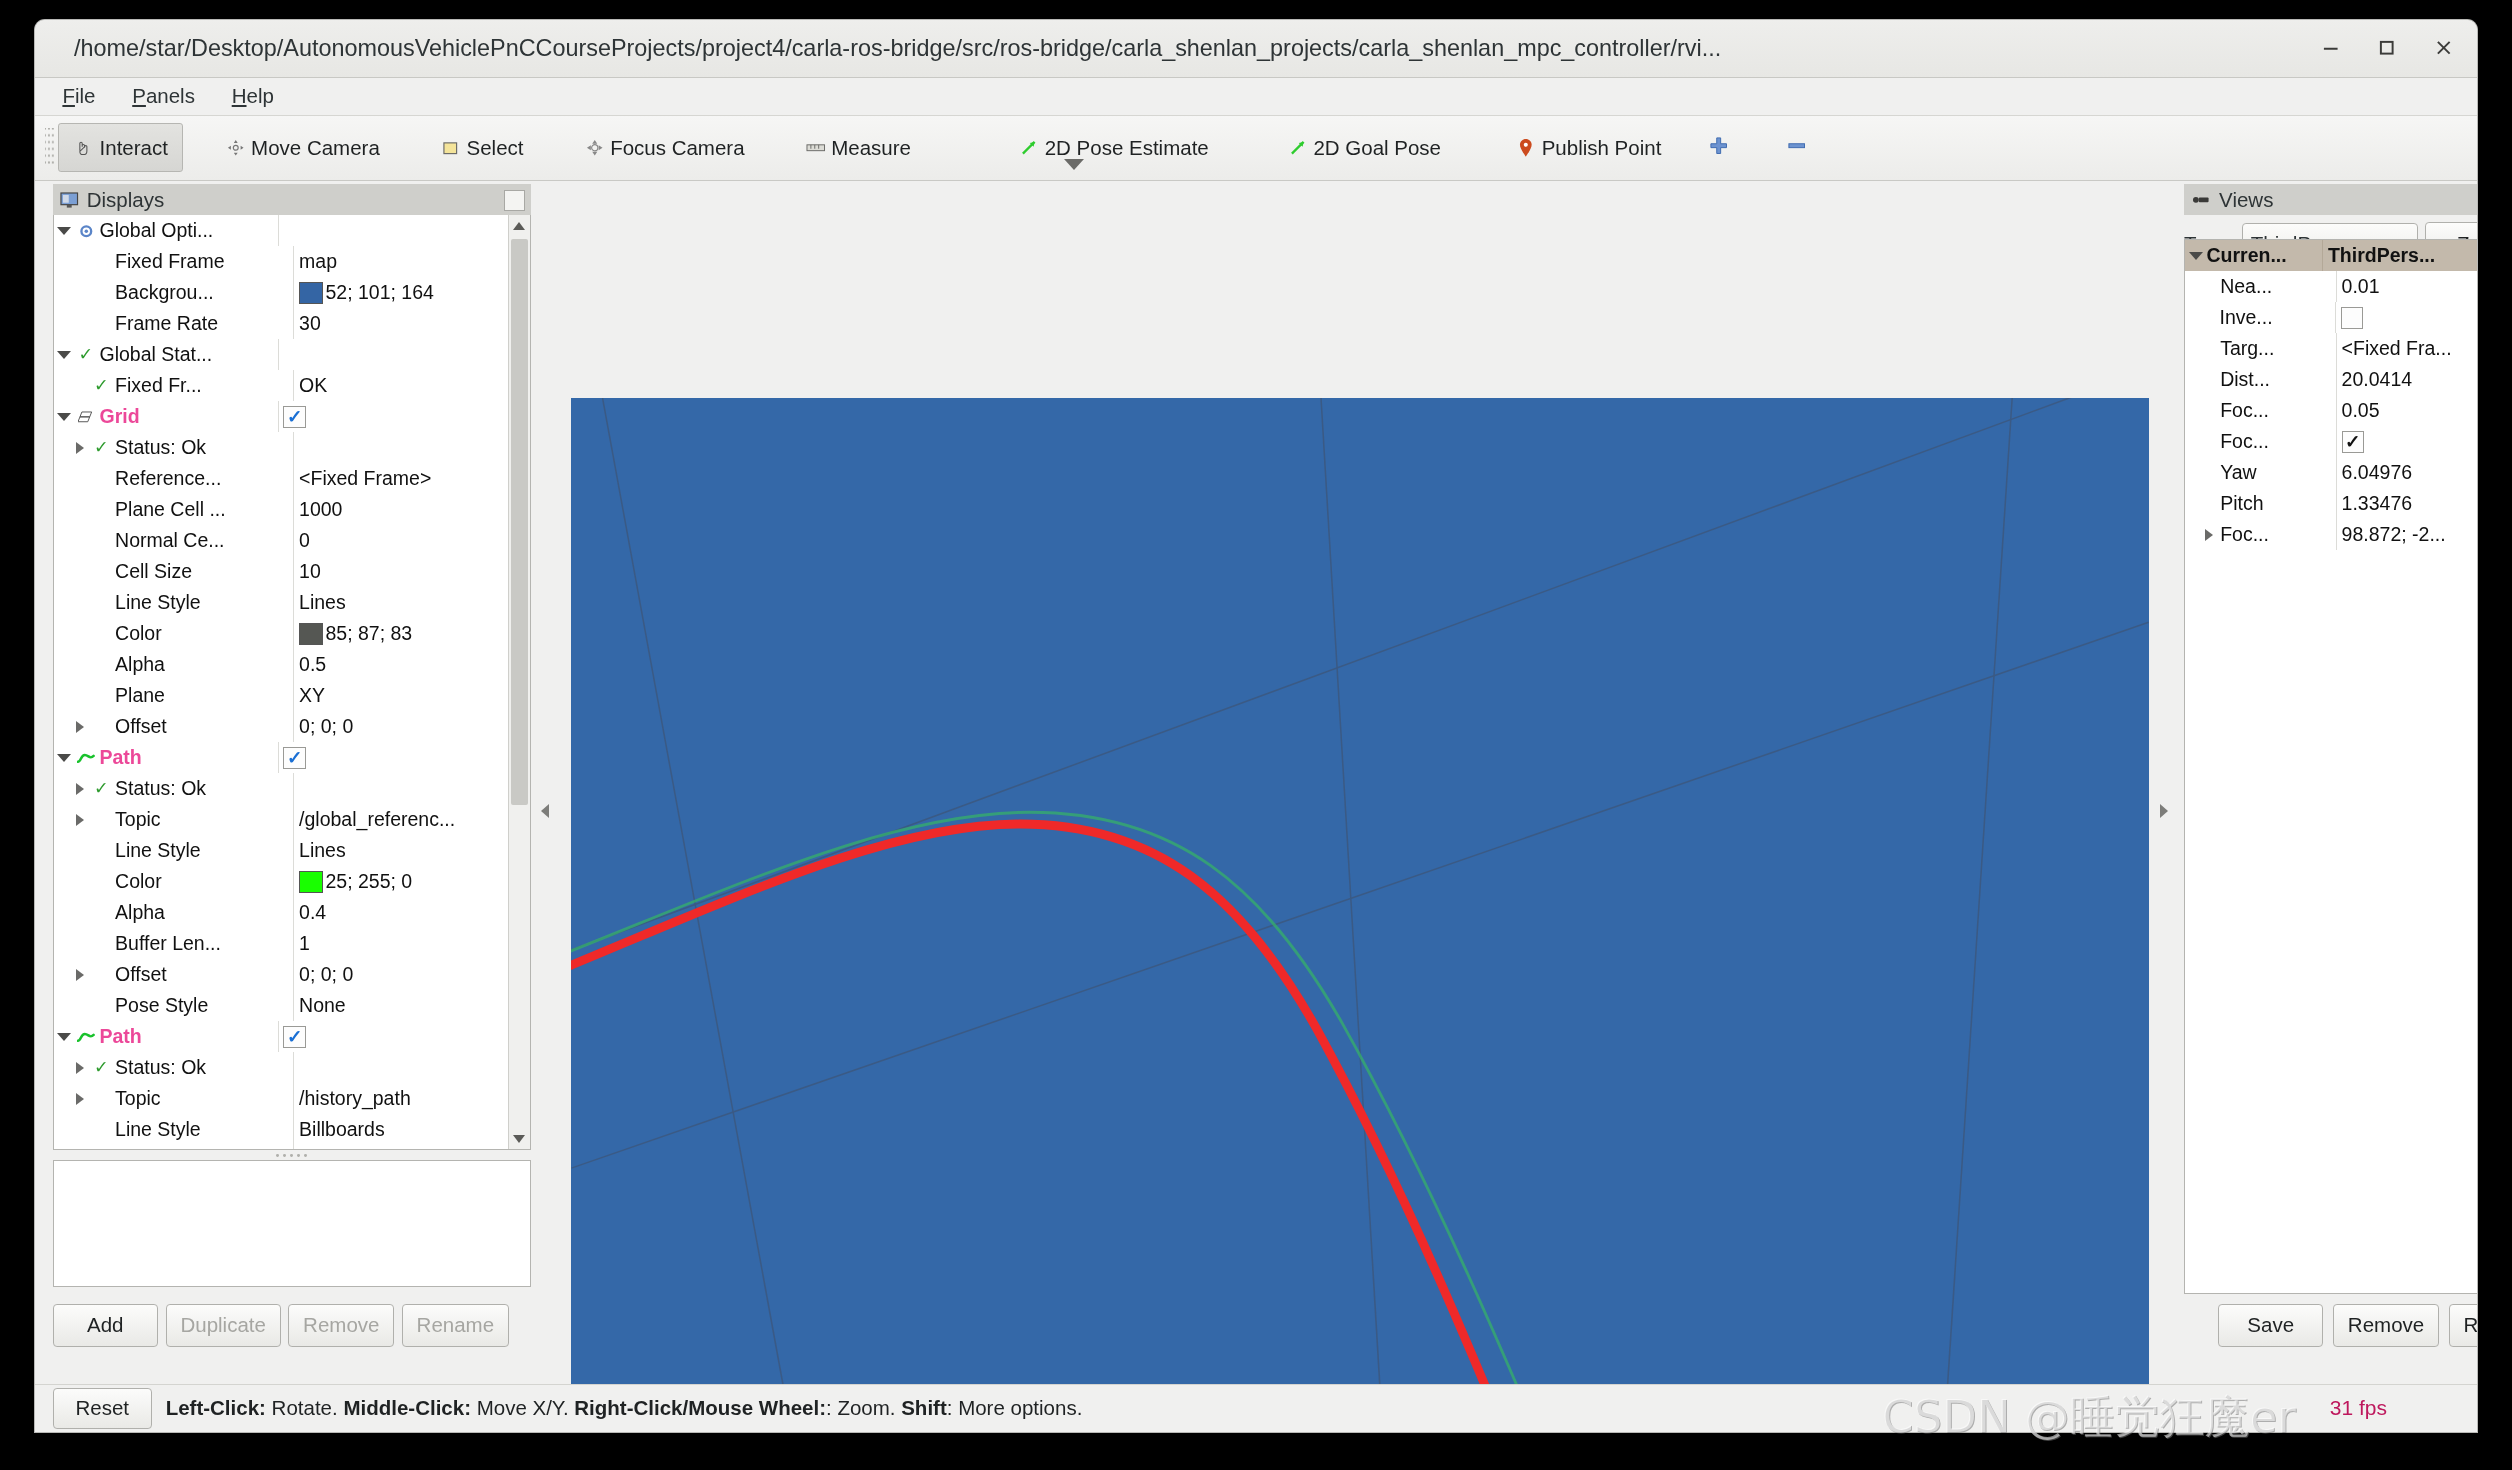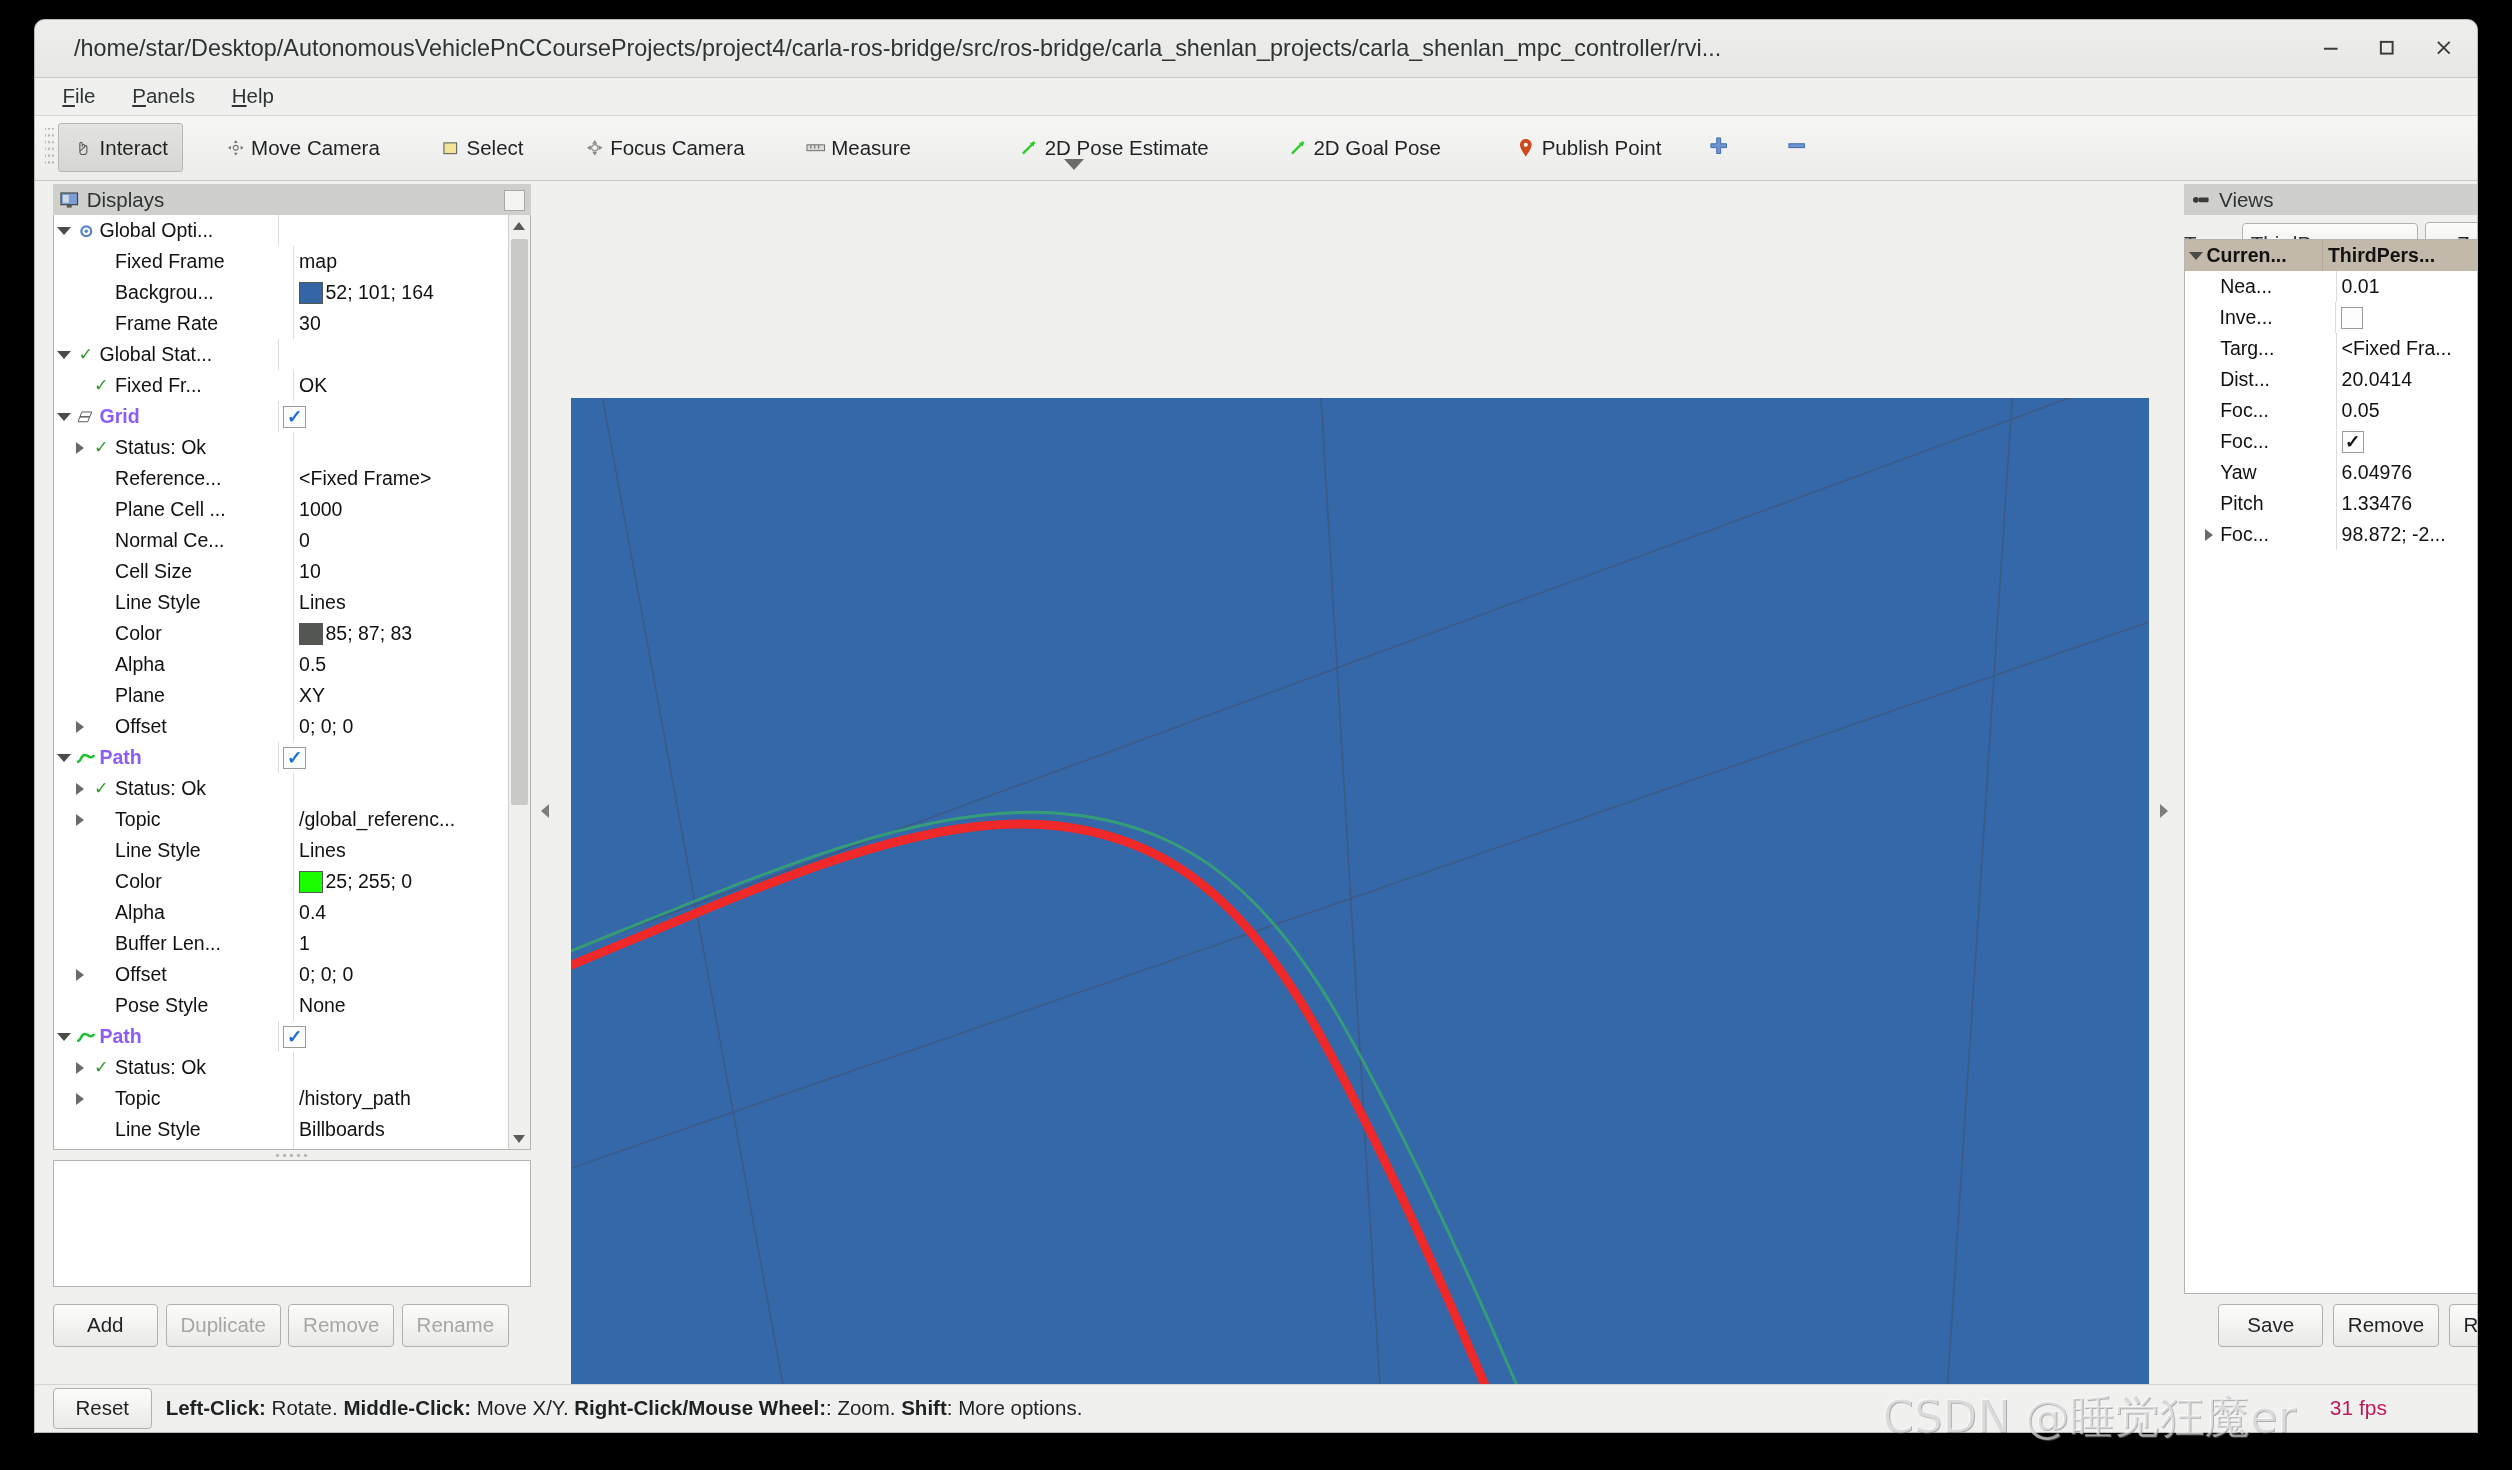--- a/index.html
+++ b/index.html
@@ -174,21 +174,21 @@
     flex: 0 0 21.5px;
   }
   .tri-down { width:0;height:0;border-left:7.8px solid transparent;border-right:7.8px solid transparent;border-top:8.8px solid #4a4a48;}
   .tri-right { width:0;height:0;border-top:6.8px solid transparent;border-bottom:6.8px solid transparent;border-left:8.8px solid #6a6a68;}
   .ticon-sm {
     width: 21.5px; flex: 0 0 21.5px;
     display:flex; align-items:center; justify-content:center;
     margin-right: 2.9px;
   }
   .check-green { color: #2e9b2e; font-size: 17.6px; line-height: 1; }
-  .label-b { font-weight: bold; color: #8b5cf6; }
+  .label-b { font-weight: bold; color: #ec4899; }
   .swatch {
     width: 21.5px; height: 19.5px;
     display:inline-block;
     border: 1px solid #555;
     margin-right: 2.9px;
     vertical-align: middle;
   }
   .cbox {
     width: 20.5px; height: 20.5px;
     border: 1px solid #9a9a96;

